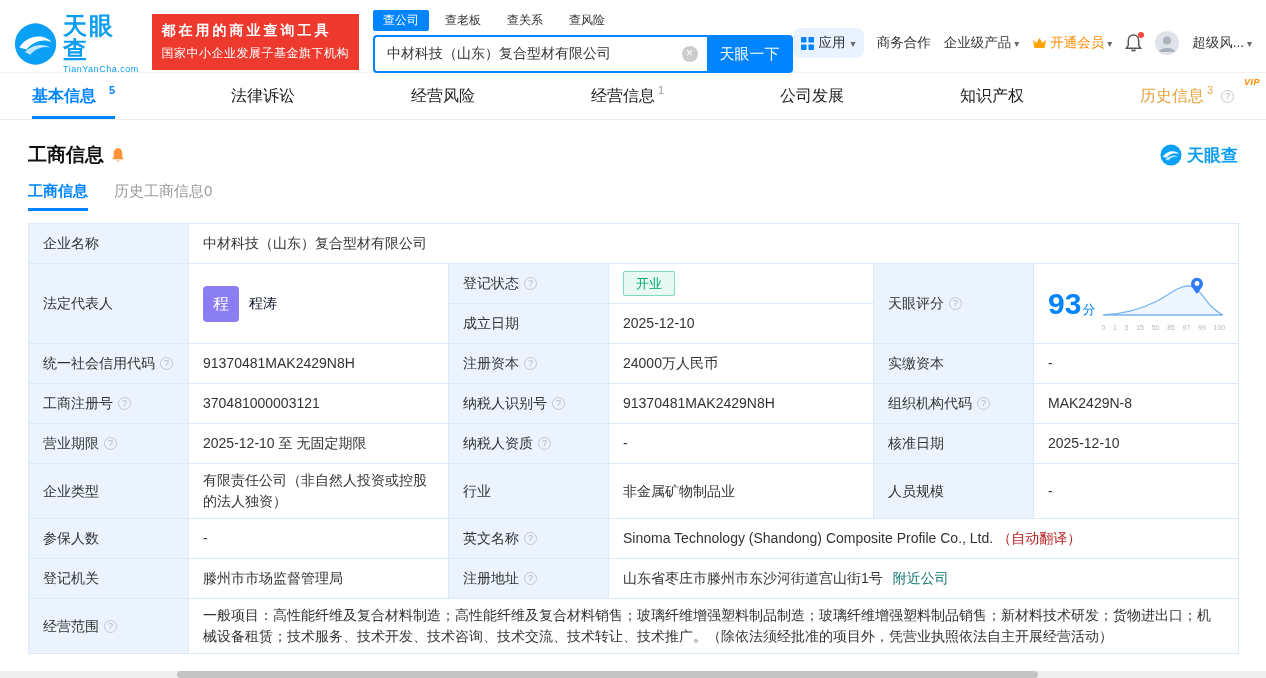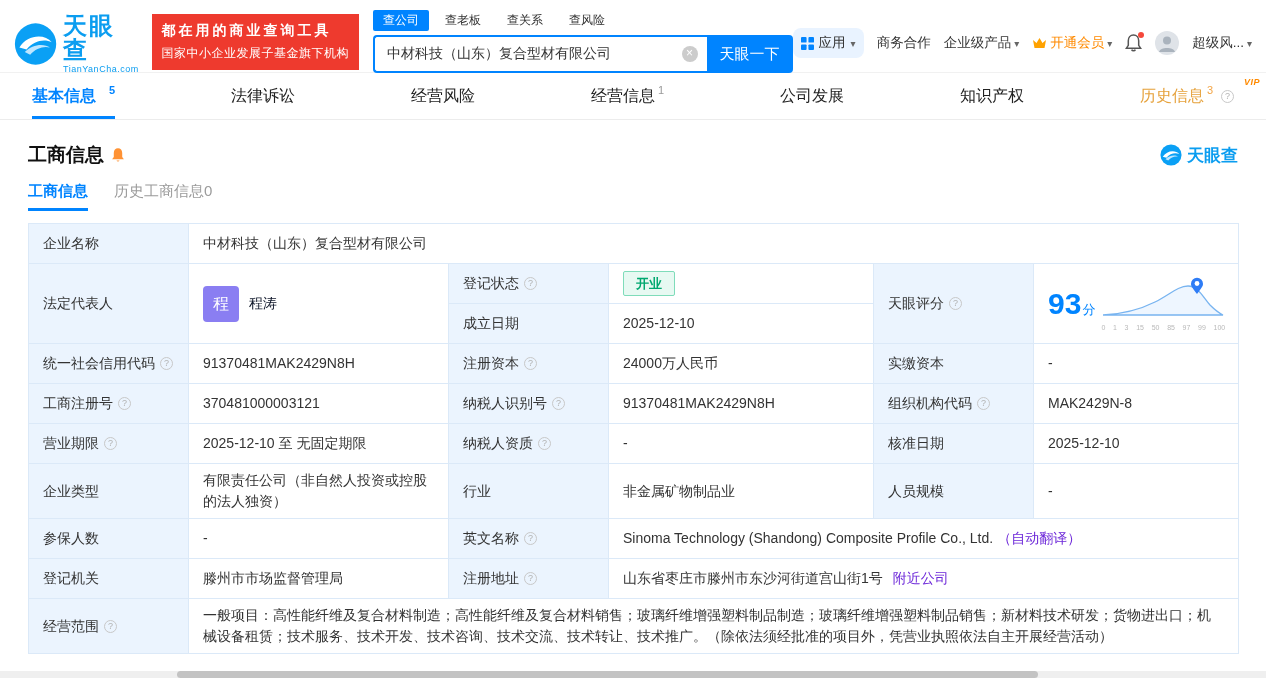--- a/index.html
+++ b/index.html
@@ -67,30 +67,30 @@
   .btn-snapshot { border:1px solid #66a9e8; color:#0084ff; }
   .btn-export { border:1px solid #d9d9d9; color:#333; }
 
   
   .info-table { width:1210px; margin:12px 28px 0; border-collapse:collapse; table-layout:fixed; font-size:14px; }
   .info-table td { border:1px solid #dbe9f8; vertical-align:middle; padding:6px 14px; color:#333; height:40px; line-height:1.5; word-break:break-word; }
   td.lbl { background:#ebf4fe; }
   .rep { display:flex; align-items:center; gap:10px; }
   .avatar-sq { width:36px; height:36px; border-radius:4px; background:#8a7ef2; color:#fff; font-size:16px; display:inline-flex; align-items:center; justify-content:center; cursor:pointer; flex:none; }
   .blue-link { color:#0f172a; cursor:pointer; }
-  .status-badge { display:inline-block; padding:2px 12px; background:#e7f9f2; border:1px solid #7fdcba; color:#00a870; font-size:13px; border-radius:2px;font-weight:bold; }
+  .status-badge { display:inline-block; padding:2px 12px; background:#e7f9f2; border:1px solid #7fdcba; color:#00a870; font-size:13px; border-radius:2px; }
   .score-cell { padding:4px 10px; }
   .score-flex { display:flex; align-items:center; justify-content:space-between; gap:6px; }
   .score-num { color:#0084ff; cursor:pointer; white-space:nowrap; }
   .s-big { font-size:30px; font-weight:bold; }
   .s-unit { font-size:13px; margin-left:1px; }
   .score-chart { width:124px; flex:none; }
   .ticks { display:flex; justify-content:space-between; font-size:7px; color:#b9b9b9; line-height:1; margin-top:1px; }
-  .note-gray { color:#6d28d9; margin-left:4px; }
-  .nearby-link { color:#6d28d9; margin-left:10px; cursor:pointer; }
+  .note-gray { color:#b91c1c; margin-left:4px; }
+  .nearby-link { color:#0f766e; margin-left:10px; cursor:pointer; }
   .scope-cell { padding:12px 14px; line-height:1.8; }
 
   
   .hscroll { position:absolute; left:0; bottom:0; width:100%; height:7px; background:#efefef; }
   .hscroll-thumb { height:7px; width:68%; margin-left:14%; background:#c3c3c3; border-radius:4px; }
 </style>
 </head>
 <body>
 
 <header class="topbar">

